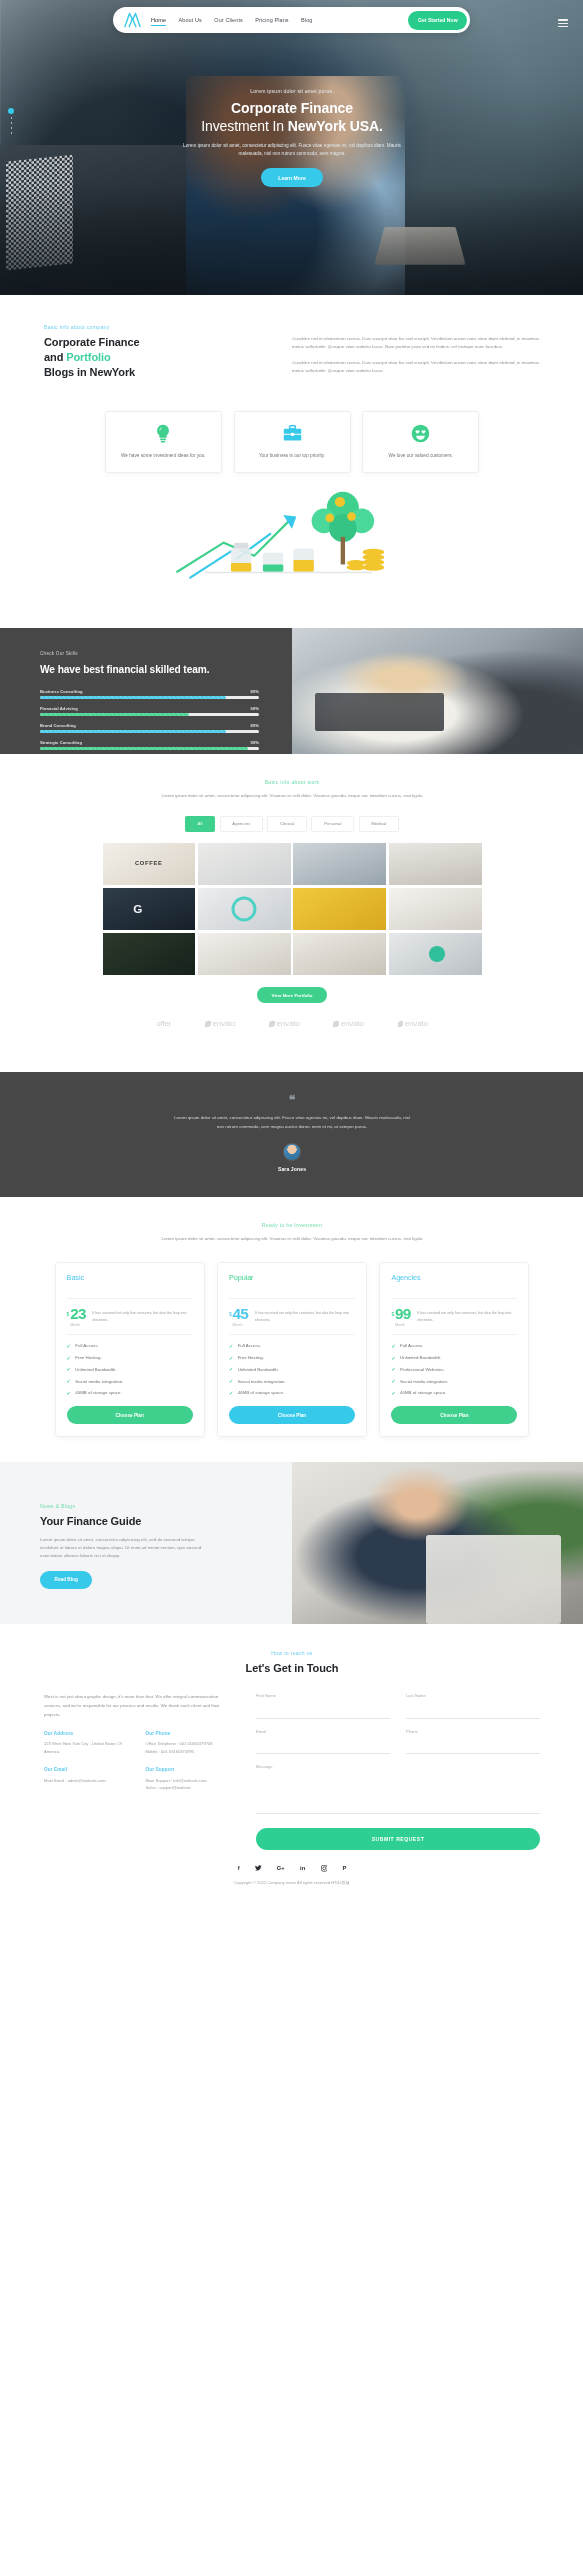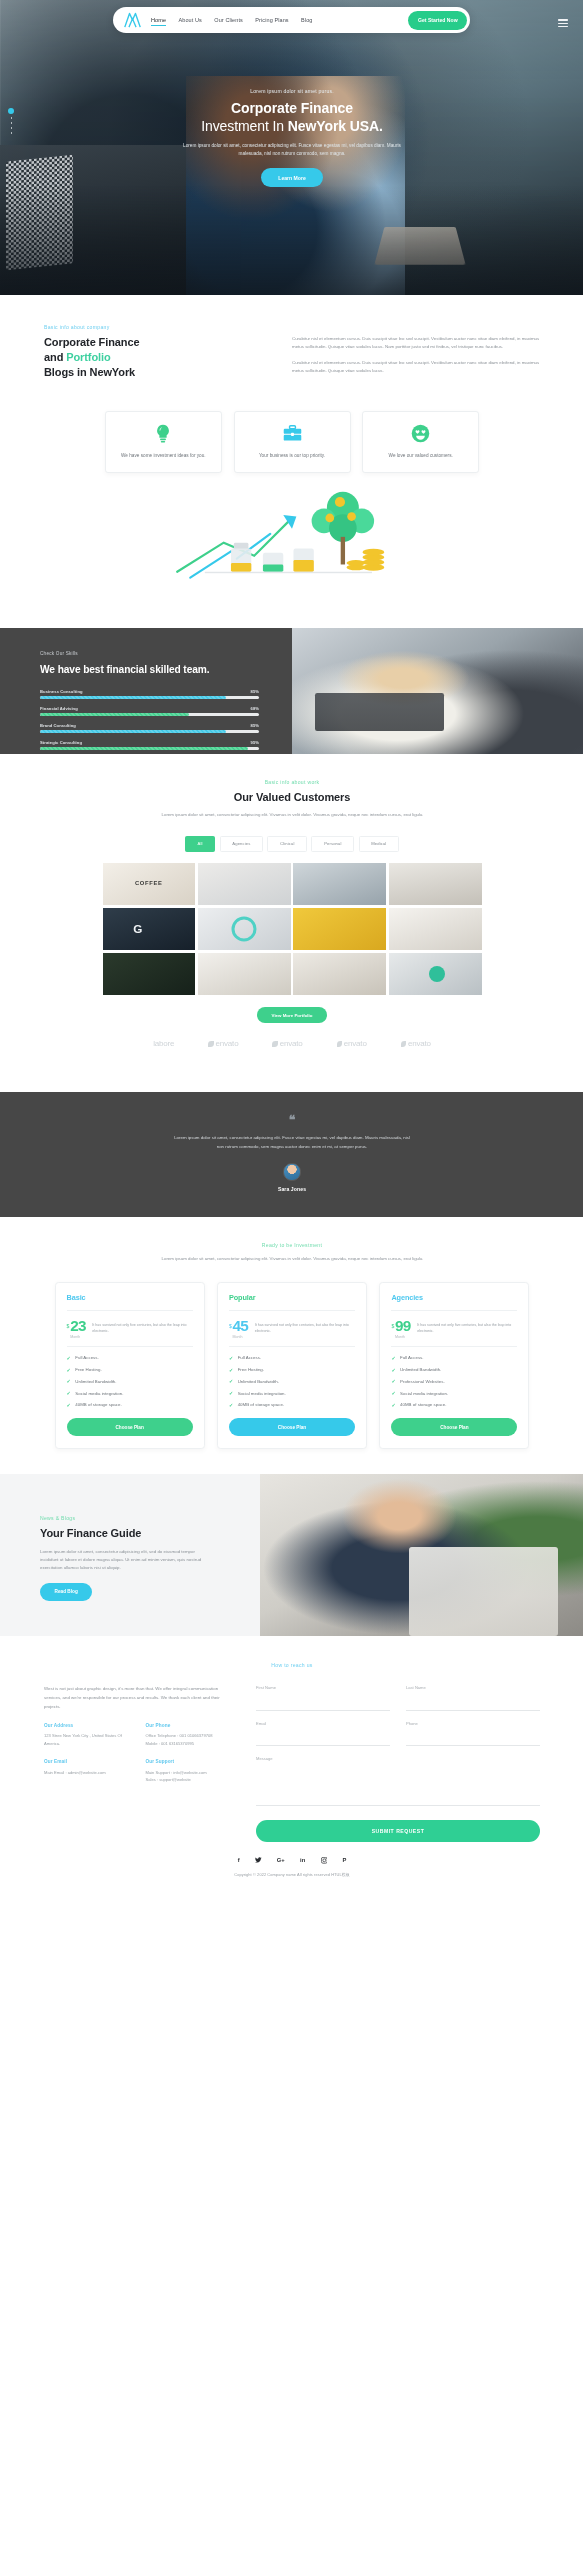--- a/index.html
+++ b/index.html
@@ -205,38 +205,38 @@
     border:1.5px solid #5d5d5d;
   }
   .testi-name{ font-size:5.1px; color:#fff; font-weight:bold; letter-spacing:0.1px;}
 
   
   .plans{ display:flex; gap:12.4px; justify-content:center; margin-top:19px; }
   .plan{
     width:150px; background:#fff; border:0.7px solid #edf0f2; border-radius:3.6px;
     padding:10.2px 11px 11.7px; box-shadow:0 1.5px 5.8px rgba(0,0,0,.04);
   }
-  .plan-name{ font-size:7.3px; font-weight:bold; padding-bottom:8px; border-bottom:0.7px solid #eef1f3; letter-spacing:-0.1px;}
+  .plan-name{ font-size:7.3px; font-weight:normal; padding-bottom:16px; border-bottom:0.7px solid #eef1f3; letter-spacing:-0.1px;}
   .plan-priceRow{ display:flex; gap:6.6px; padding:8px 0 6.6px; border-bottom:0.7px solid #eef1f3; align-items:flex-start;}
   .plan-amt{ display:flex; align-items:flex-start; }
   .cur{ font-size:5.1px; margin-top:3.6px; margin-right:0.7px; }
   .amt{ font-size:15.3px; font-weight:bold; line-height:.95; letter-spacing:-0.7px;}
   .per{ font-size:3.6px; color:#b3b9be; display:block; margin-top:1.5px; }
   .plan-desc{ font-size:3.6px; color:#9aa0a6; line-height:1.8; flex:1; padding-top:2.9px;}
   .plan ul{ list-style:none; padding:8px 0 0; }
   .plan li{ font-size:4.4px; color:#6d7379; margin-bottom:5.8px; display:flex; gap:4.4px; align-items:center;}
   .tick{ color:#3ed08c; font-size:5.1px; font-weight:bold; }
   .plan-btn{
     width:100%; border:none; border-radius:10.2px; color:#fff; font-size:4.7px;
     font-weight:bold; padding:6.6px 0; margin-top:4.4px; cursor:pointer;
   }
 
   
   .blog{ display:flex; background:#f4f5f6; height:162px; }
-  .blog-left{ width:260px; padding:41px 0 0 40px; }
+  .blog-left{ width:292px; padding:41px 0 0 40px; }
   .blog-left .body-sm{ width:168px; margin-top:6.6px; }
   .blog-btn{ margin-top:10.2px; background:#36c9ea; color:#fff; border:none; border-radius:10.2px;
     font-size:4.7px; font-weight:bold; padding:6.6px 14.6px; cursor:pointer; }
   .blog-right{ flex:1; position:relative; overflow:hidden;
     background:
       radial-gradient(ellipse at 43% 26%, #e3bb98 0 8%, rgba(227,187,152,0) 22%),
       radial-gradient(ellipse at 42% 58%, #2d3b4e 0 24%, rgba(45,59,78,0) 50%),
       radial-gradient(ellipse at 86% 40%, #4c7a44 0 16%, rgba(76,122,68,0) 42%),
       linear-gradient(155deg,#e7e5e0,#cfcdc7 45%,#a9a7a2 70%,#8c8a85);
   }
@@ -461,21 +461,20 @@
             </div>
         </div>
       </div>
     </div>
     <div class="skills-right"></div>
   </section>
 
   <section class="sec">
     <div class="container center">
       <div class="eyebrow green">Basic info about work</div>
-      <h2 class="h2">Our Valued Customers</h2>
       <p class="body-sm">Lorem ipsum dolor sit amet, consectetur adipiscing elit. Vivamus in velit dolor. Vivamus gravida, neque nec interdum cursus, erat ligula</p>
 
       <div class="filters">
         <button class="filter active">All</button>
         <button class="filter">Agencies</button>
         <button class="filter">Clinical</button>
         <button class="filter">Personal</button>
         <button class="filter">Medical</button>
       </div>
 
@@ -492,21 +491,21 @@
         <div class="tile t10"></div>
         <div class="tile t11"></div>
         <div class="tile t12"></div>
       </div>
 
       <button class="pf-btn">View More Portfolio</button>
     </div>
 
     <div class="brands">
       <div class="brand">
-          <span>labore</span>
+          <span>offer</span>
         </div>
       <div class="brand">
           <span class="leaf"></span>
           <span>envato</span>
         </div>
       <div class="brand">
           <span class="leaf"></span>
           <span>envato</span>
         </div>
       <div class="brand">
@@ -656,20 +655,21 @@
       <p class="body-sm">Lorem ipsum dolor sit amet, consectetur adipisicing elit, sed do eiusmod tempor incididunt ut labore et dolore magna aliqua. Ut enim ad minim veniam, quis nostrud exercitation ullamco laboris nisi ut aliquip.</p>
       <button class="blog-btn">Read Blog</button>
     </div>
     <div class="blog-right"></div>
   </section>
 
   <section class="contact">
     <div class="container">
       <div class="center">
         <div class="eyebrow blue">How to reach us</div>
+        <h2 class="h2">Let's Get in Touch</h2>
       </div>
 
       <div class="contact-grid">
         <div class="contact-left">
           <p class="body-sm">West is not just about graphic design, it's more than that. We offer integral communication services, and we're responsible for our process and results. We thank each client and their projects.</p>
           <div class="ccols">
             <div style="flex:1">
               <div class="cblock">
                 <h4>Our Address</h4>
                 <p>123 Stree New York City , United States Of America.</p>

